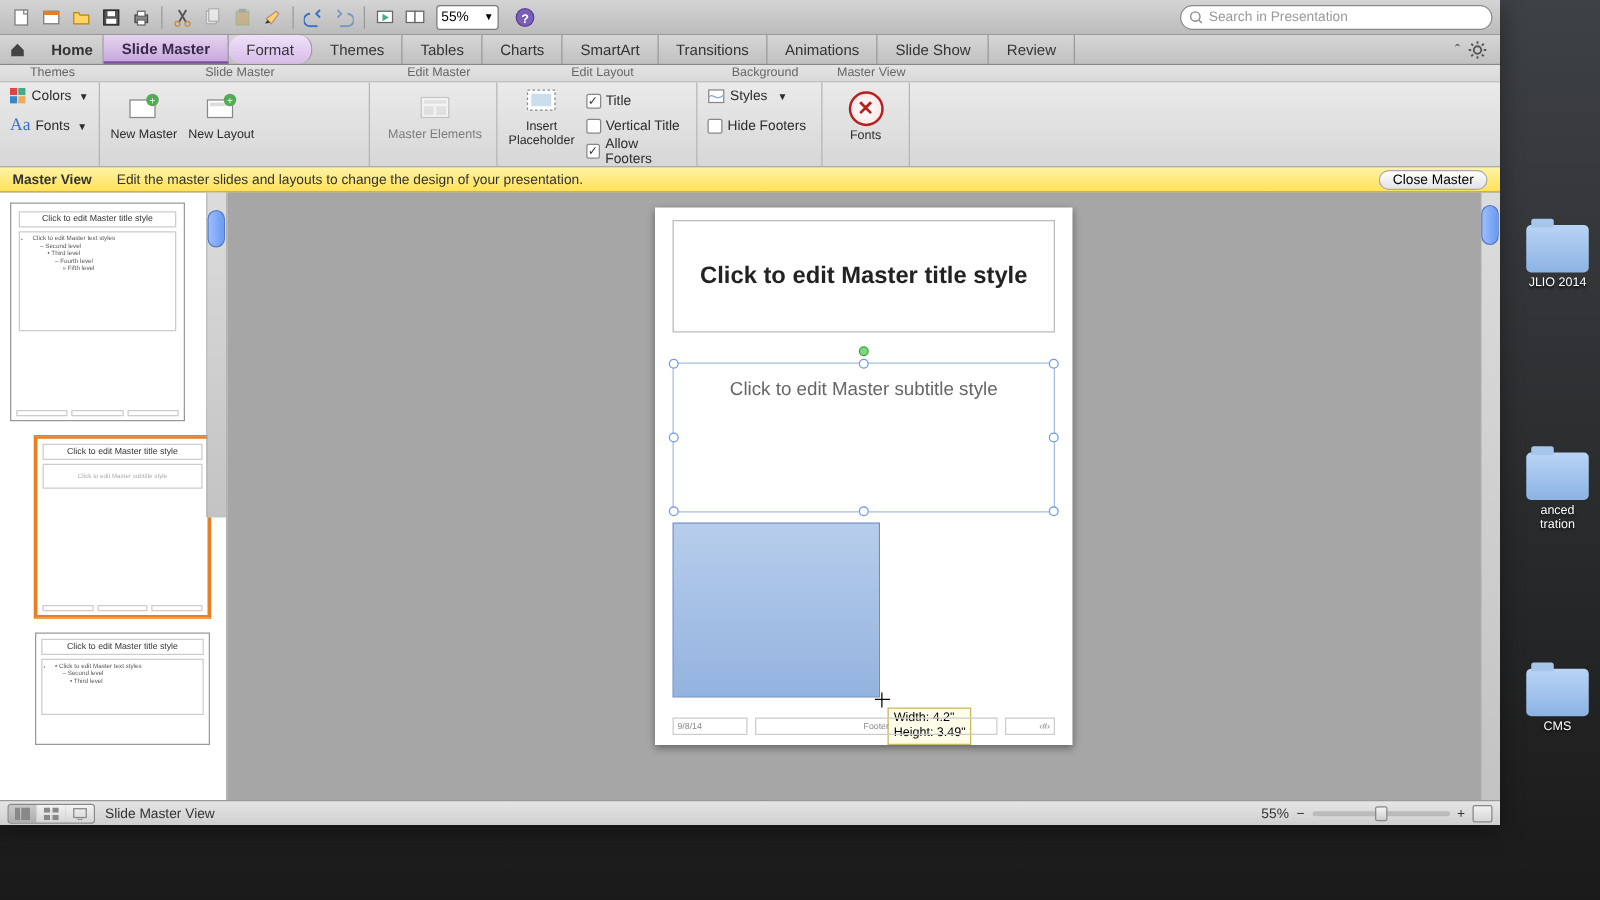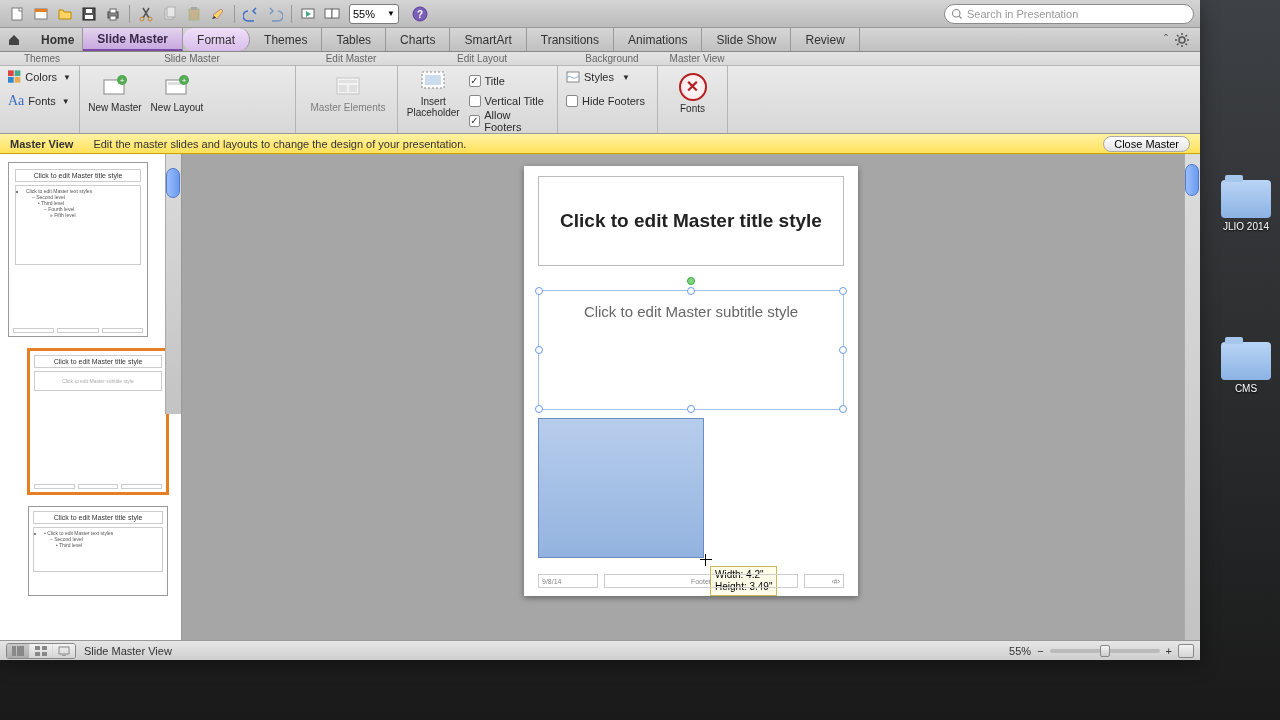--- a/index.html
+++ b/index.html
@@ -99,20 +99,24 @@
 </head>
 <body>
 
 <div class="desktop-bg"></div>
 
 <div class="desktop-folders">
   <div class="folder">
     <div class="folder-icon"></div>
     <div class="folder-label">JLIO 2014</div>
   </div>
+  <div class="folder" style="margin-top:90px;">
+    <div class="folder-icon"></div>
+    <div class="folder-label"><span>anced</span><br><span>tration</span></div>
+  </div>
   <div class="folder" style="margin-top:70px;">
     <div class="folder-icon"></div>
     <div class="folder-label">CMS</div>
   </div>
 </div>
 
 <div class="app-window">
 
 
   <div class="quickbar">

